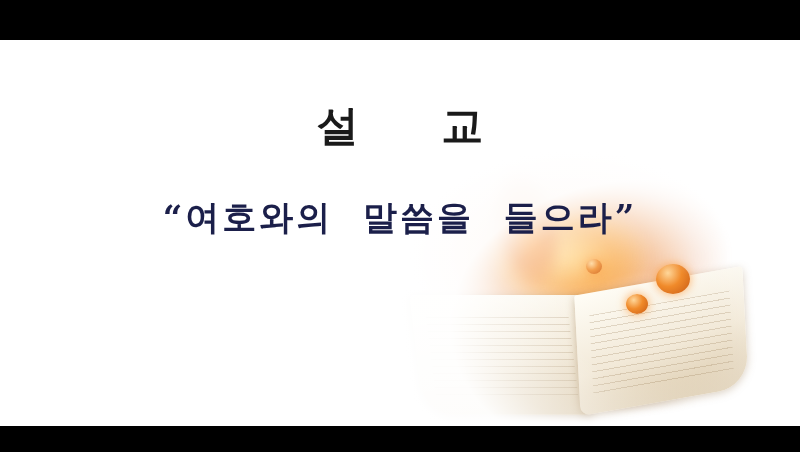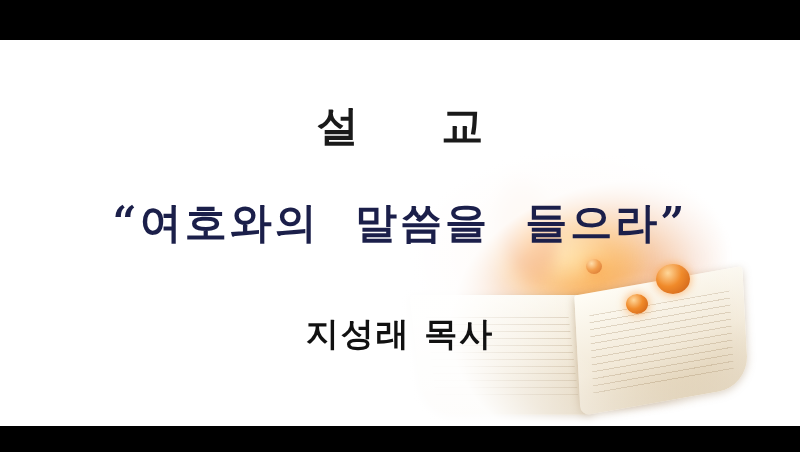--- a/index.html
+++ b/index.html
@@ -177,21 +177,21 @@
     text-indent: 34px;
     color: #1a1a1a;
   }
   .subtitle {
     position: absolute;
     top: 155px;
     left: 0;
     width: 800px;
     text-align: center;
     font-family: "DejaVu Serif", "Liberation Serif", serif;
-    font-size: 42px;
+    font-size: 34px;
     font-weight: bold;
     letter-spacing: 3px;
     color: #1b1f4a;
     white-space: pre;
   }
   .speaker {
     position: absolute;
     top: 272px;
     left: 0;
     width: 800px;
@@ -227,20 +227,19 @@
       </div>
       <div class="ember ember-a"></div>
       <div class="ember ember-b"></div>
       <div class="ember ember-c"></div>
       <div class="haze"></div>
     </div>
 
     <div class="text-layer">
       <div class="title">설   교</div>
       <div class="subtitle">“여호와의  말씀을  들으라”</div>
-      <div class="speaker">지성래 목사</div>
     </div>
 
   </div>
 
   <div class="bar-bottom"></div>
 
 </div>
 
 </body></html>

